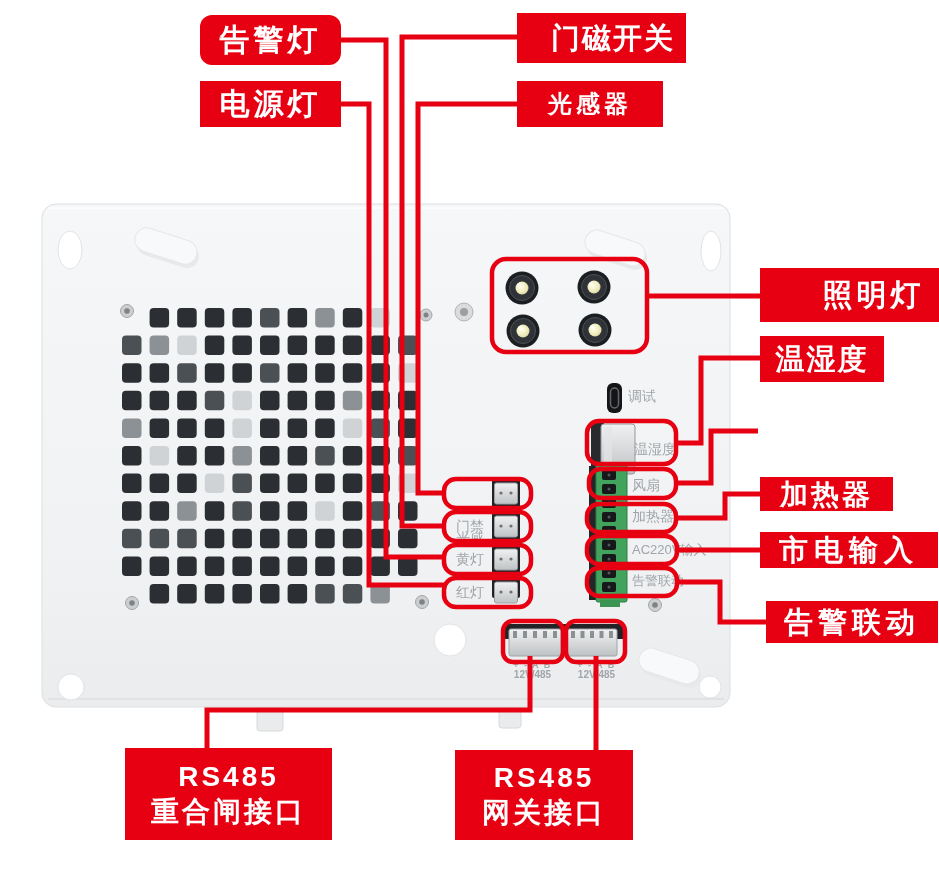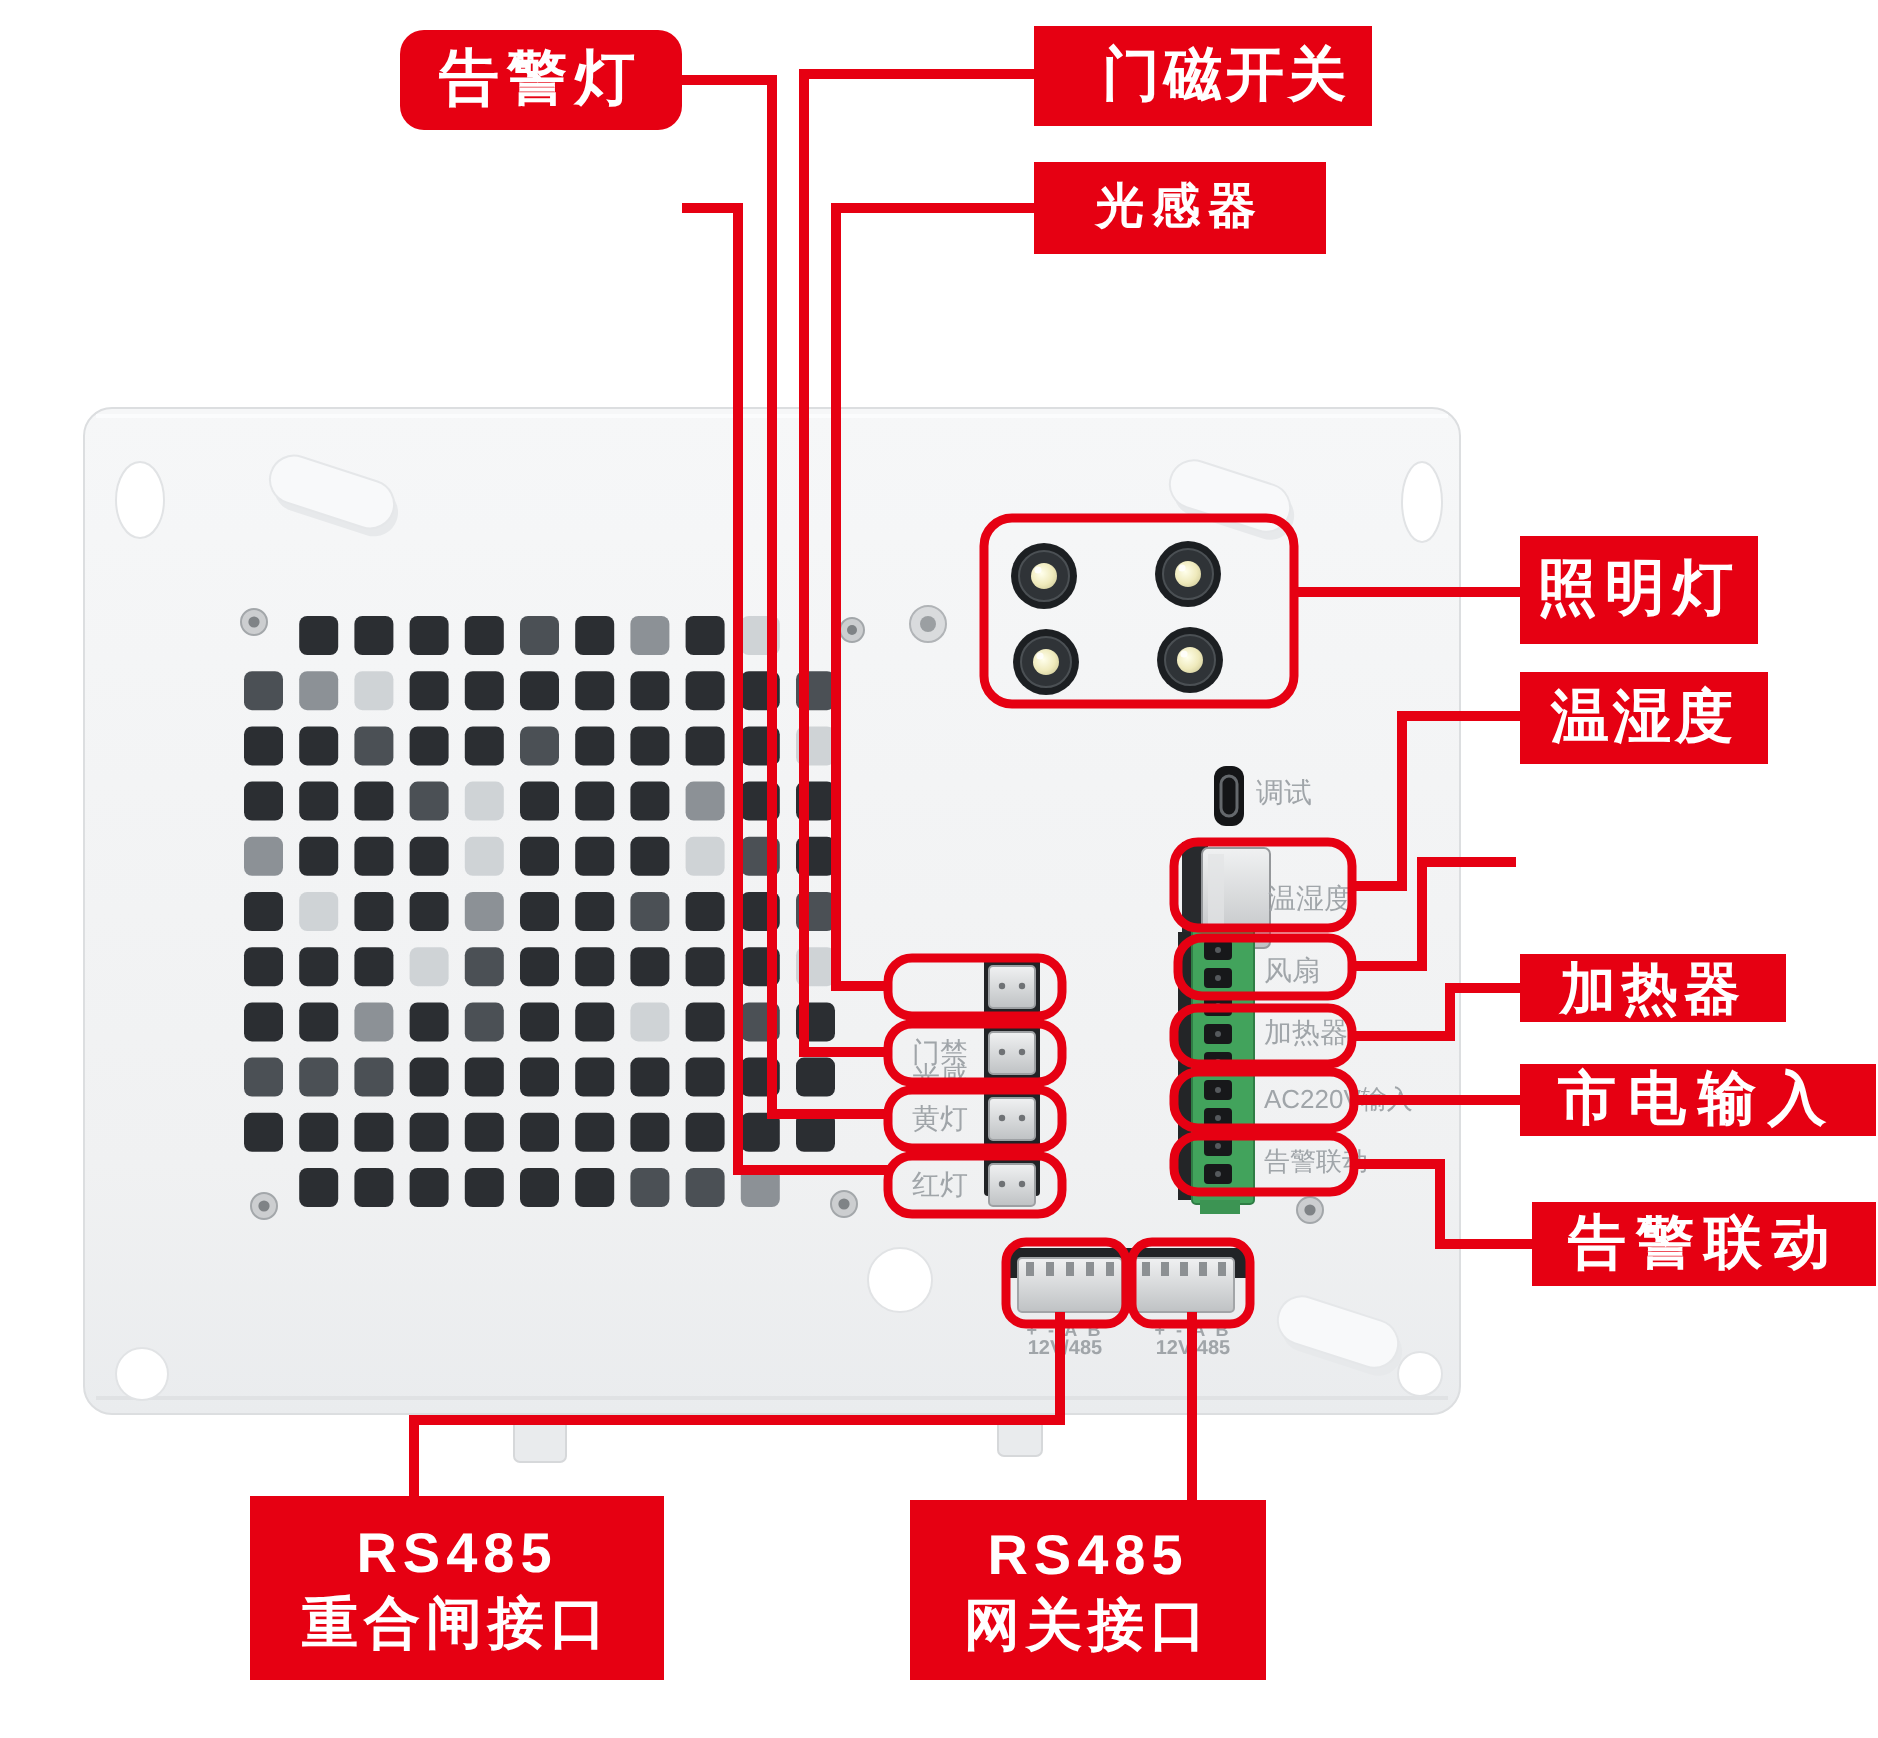--- a/index.html
+++ b/index.html
@@ -359,23 +359,24 @@
       <rect x="444" y="479" width="87" height="29" rx="12"></rect>
       <rect x="444" y="512" width="87" height="29" rx="12"></rect>
       <rect x="444" y="545" width="87" height="29" rx="12"></rect>
       <rect x="444" y="578" width="87" height="29" rx="12"></rect>
       <rect x="503" y="621" width="60" height="41" rx="10"></rect>
       <rect x="566" y="621" width="59" height="41" rx="10"></rect>
     </g>
   </svg>
 
   <div class="label" style="left:200px;top:15px;width:141px;height:50px;font-size:30px;letter-spacing:4px;border-radius:12px;">告警灯</div>
+  <div class="label" style="left:200px;top:81px;width:141px;height:46px;font-size:30px;letter-spacing:4px;">电源灯</div>
   <div class="label" style="left:517px;top:13px;width:146px;height:50px;font-size:29px;letter-spacing:2px;padding-left:23px;">门磁开关</div>
   <div class="label" style="left:517px;top:81px;width:146px;height:46px;font-size:24px;letter-spacing:4px;">光感器</div>
-  <div class="label" style="left:760px;top:268px;width:119px;height:54px;font-size:30px;letter-spacing:4px;">照明灯</div>
+  <div class="label" style="left:760px;top:268px;width:133px;height:54px;font-size:30px;letter-spacing:4px;padding-left:47px;">照明灯</div>
   <div class="label" style="left:760px;top:336px;width:124px;height:46px;font-size:29px;letter-spacing:2px;">温湿度</div>
   <div class="label" style="left:760px;top:477px;width:133px;height:34px;font-size:28px;letter-spacing:3px;">加热器</div>
   <div class="label" style="left:760px;top:532px;width:178px;height:36px;font-size:29px;letter-spacing:6px;">市电输入</div>
   <div class="label" style="left:766px;top:601px;width:172px;height:42px;font-size:29px;letter-spacing:5px;">告警联动</div>
 
   <div class="label" style="left:125px;top:748px;width:207px;height:92px;font-size:28px;flex-direction:column;">
     <span style="letter-spacing:3px;">RS485</span>
     <span style="letter-spacing:3px;text-align:right;">重合闸接口</span>
   </div>
   <div class="label" style="left:455px;top:750px;width:178px;height:90px;font-size:28px;flex-direction:column;">

